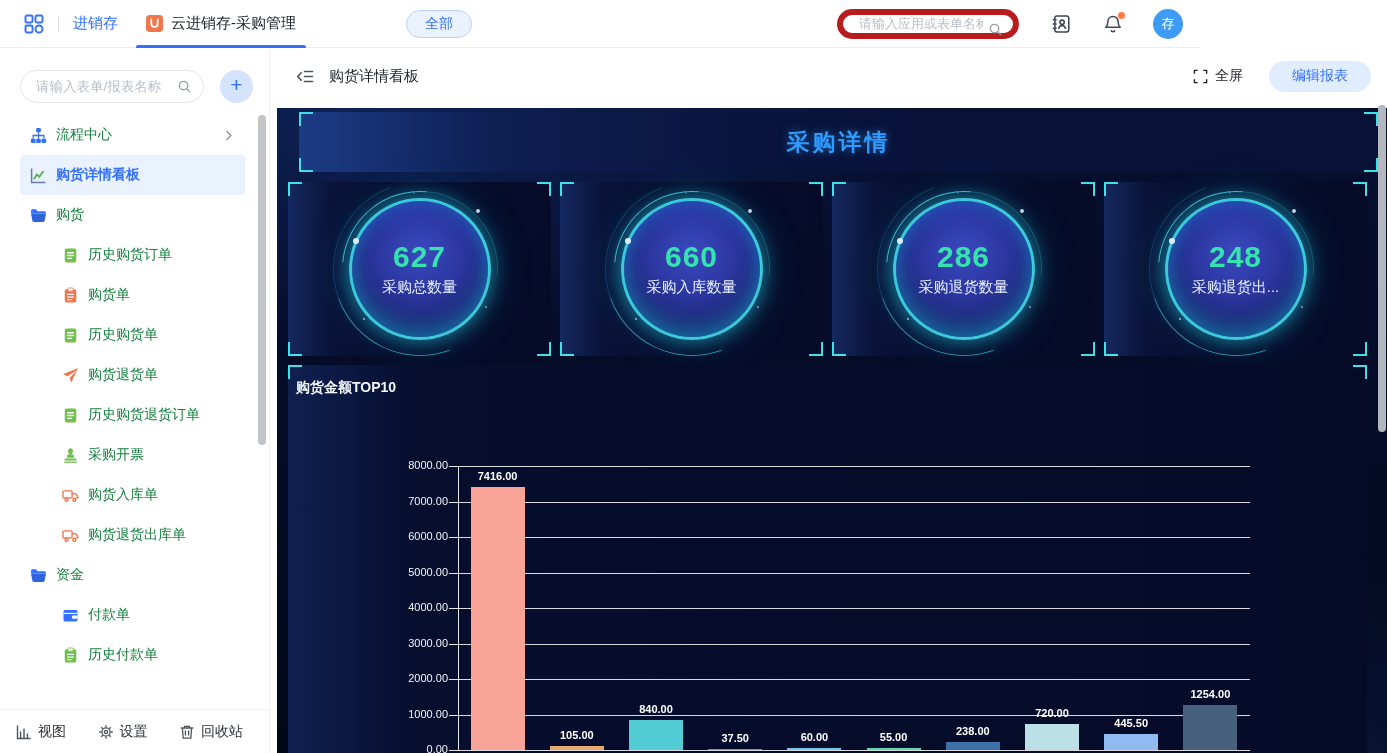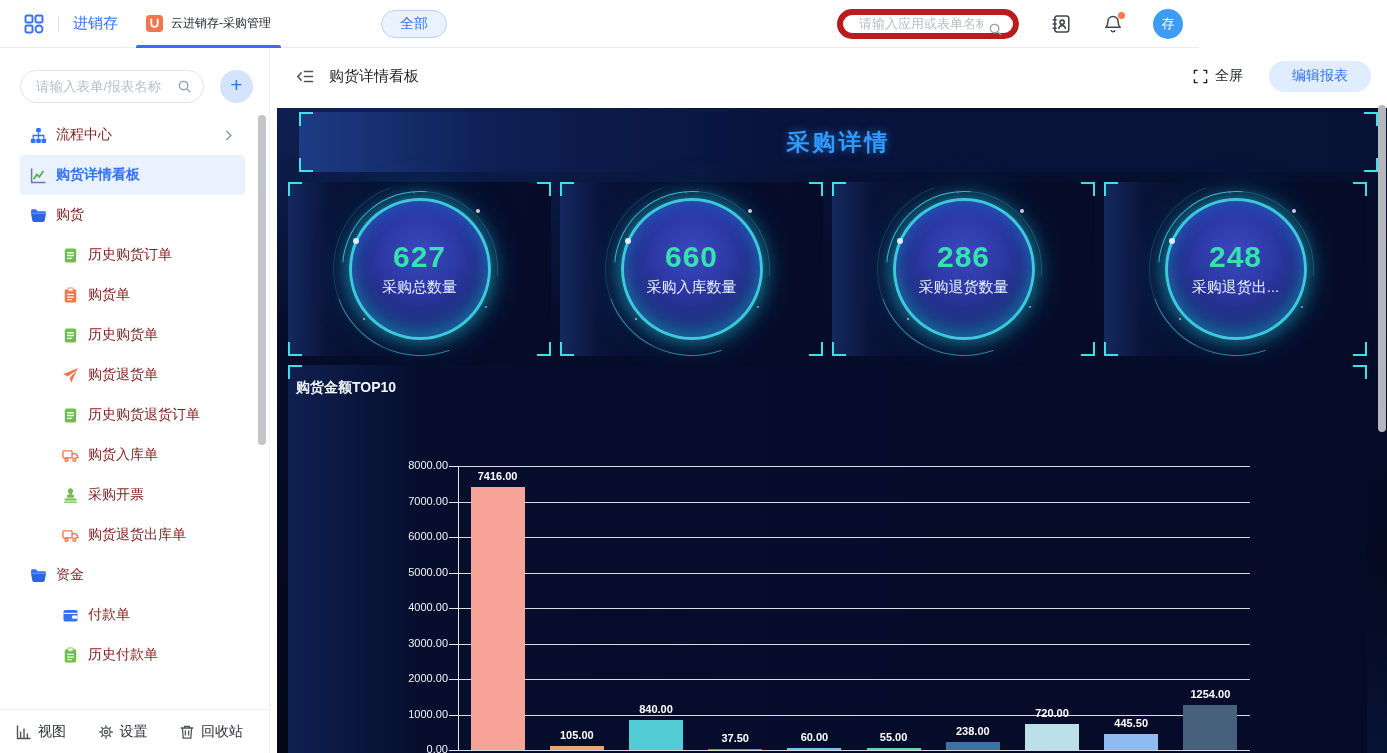--- a/index.html
+++ b/index.html
@@ -8,21 +8,21 @@
   .app { position:relative; width:1387px; height:753px; }
 
   
   .topbar { position:absolute; left:0; top:0; width:1199px; height:48px; background:#fff;
     border-bottom:1px solid #ECEDF0; display:flex; align-items:center; z-index:30; }
   .tb-grid { width:20px; height:20px; margin-left:24px; cursor:pointer; }
   .tb-divider { width:1px; height:16px; background:#E2E4E8; margin:0 14px; }
   .tb-home { color:#3370FF; font-size:15px; font-weight:500; cursor:pointer; margin-right:26px; }
   .tb-tab { position:relative; height:48px; display:flex; align-items:center; gap:8px; cursor:pointer; padding:0 2px; }
   .tb-tab-icon { width:17px; height:17px; }
-  .tb-tab-label { font-size:12px; color:#1D2129; font-weight:500; }
+  .tb-tab-label { font-size:15px; color:#1D2129; font-weight:500; }
   .tb-underline { position:absolute; left:-8px; right:-8px; bottom:0; height:3px; background:#3370FF; border-radius:2px 2px 0 0; }
   .tb-pill { margin-left:108px; height:28px; padding:0 18px; border:1px solid #BBD2F5; background:#EBF2FF;
     color:#3370FF; font-size:14px; border-radius:15px; display:flex; align-items:center; cursor:pointer; }
   .tb-right { margin-left:auto; display:flex; align-items:center; }
   .tb-search { position:relative; width:182px; height:30px; border:6px solid #b91c1c; border-radius:16px;
     display:flex; align-items:center; padding:0 30px 0 16px;justify-content:flex-end; }
   .tb-search input { border:none; outline:none; width:100%; font-size:13px; color:#333; background:transparent; }
   .tb-search input::placeholder { color:#B9BEC8; }
   .tb-search .mag { position:absolute; right:10px; top:7px; width:15px; height:15px; }
   .tb-iconbtn { width:20px; height:20px; margin-left:32px; position:relative; cursor:pointer; }
@@ -36,21 +36,21 @@
   .sb-top { display:flex; align-items:center; padding:22px 16px 12px 20px; gap:16px; }
   .sb-search { position:relative; flex:1; height:33px; border:1px solid #E3E5E9; border-radius:17px;
     display:flex; align-items:center; padding:0 32px 0 15px; }
   .sb-search input { border:none; outline:none; width:100%; font-size:13.5px; background:transparent; color:#333; }
   .sb-search input::placeholder { color:#B9BEC8; }
   .sb-search .mag { position:absolute; right:11px; top:8px; width:15px; height:15px; }
   .sb-plus { width:33px; height:33px; border-radius:50%; background:#D5E4FC; color:#3370FF; font-size:21px;
     line-height:30px; text-align:center; cursor:pointer; flex:none; font-weight:400; }
   .sb-menu { position:relative; }
   .side-item { position:relative; height:40px; margin:0 24px 0 20px; display:flex; align-items:center;
-    cursor:pointer; font-size:14px; color:#7f1d1d; border-radius:4px; }
+    cursor:pointer; font-size:14px; color:#15803d; border-radius:4px; }
   .side-item.active { background:#EAF2FF; color:#3370FF; font-weight:700; }
   .side-item .ic { width:17px; height:17px; flex:none; margin-right:9px; }
   .side-item .chev { margin-left:auto; margin-right:10px; width:13px; height:13px; }
   .sb-scroll { position:absolute; right:3px; top:67px; width:8px; height:330px; border-radius:4px; background:#C4C5C9; cursor:pointer; }
   .sb-footer { position:absolute; left:0; bottom:0; width:100%; height:44px; border-top:1px solid #EEF0F2;
     background:#fff; display:flex; align-items:center; justify-content:space-between; padding:0 26px 0 16px; }
   .sb-foot-item { display:flex; align-items:center; gap:6px; font-size:14px; color:#2B2F36; cursor:pointer; }
   .sb-foot-item .ic { width:16px; height:16px; }
 
   
@@ -238,35 +238,35 @@
           <span>购货退货单</span>
         </div>
         <div class="side-item" style="padding-left: 42px;">
           <span class="ic"><svg viewBox="0 0 16 16" width="100%" height="100%">
               <rect x="2.6" y="1.4" width="10.8" height="13.2" rx="2" fill="#6FBF4D"></rect>
               <path d="M5.2 5.4h5.6M5.2 8h5.6M5.2 10.6h3.8" stroke="#fff" stroke-width="1.2" stroke-linecap="round"></path>
             </svg></span>
           <span>历史购货退货订单</span>
         </div>
         <div class="side-item" style="padding-left: 42px;">
+          <span class="ic"><svg viewBox="0 0 16 16" width="100%" height="100%" fill="#6FBF4D">
+              <path d="M6.2 2.1a2.5 2.5 0 013.6 0c.8.9.9 2.3.1 3.2L8.8 7h1.2c.7 0 1.2.6 1.2 1.2V10H4.8V8.2C4.8 7.6 5.3 7 6 7h1.2L6.1 5.3c-.8-.9-.7-2.3.1-3.2z"></path>
+              <rect x="2.4" y="10.8" width="11.2" height="2" rx="0.7"></rect>
+              <rect x="1.8" y="13.6" width="12.4" height="1.2" rx="0.6"></rect>
+            </svg></span>
+          <span>采购开票</span>
+        </div>
+        <div class="side-item" style="padding-left: 42px;">
           <span class="ic"><svg viewBox="0 0 16 16" width="100%" height="100%" fill="none" stroke="#F2764B" stroke-width="1.3">
               <rect x="0.9" y="3.6" width="8.6" height="6.6" rx="0.8"></rect>
               <path d="M9.5 6.2h3l2.4 2.6v1.4h-2.2"></path>
               <circle cx="4.2" cy="12" r="1.4"></circle>
               <circle cx="11.6" cy="12" r="1.4"></circle>
             </svg></span>
           <span>购货入库单</span>
-        </div>
-        <div class="side-item" style="padding-left: 42px;">
-          <span class="ic"><svg viewBox="0 0 16 16" width="100%" height="100%" fill="#6FBF4D">
-              <path d="M6.2 2.1a2.5 2.5 0 013.6 0c.8.9.9 2.3.1 3.2L8.8 7h1.2c.7 0 1.2.6 1.2 1.2V10H4.8V8.2C4.8 7.6 5.3 7 6 7h1.2L6.1 5.3c-.8-.9-.7-2.3.1-3.2z"></path>
-              <rect x="2.4" y="10.8" width="11.2" height="2" rx="0.7"></rect>
-              <rect x="1.8" y="13.6" width="12.4" height="1.2" rx="0.6"></rect>
-            </svg></span>
-          <span>采购开票</span>
         </div>
         <div class="side-item" style="padding-left: 42px;">
           <span class="ic"><svg viewBox="0 0 16 16" width="100%" height="100%" fill="none" stroke="#F2764B" stroke-width="1.3">
               <rect x="0.9" y="3.6" width="8.6" height="6.6" rx="0.8"></rect>
               <path d="M9.5 6.2h3l2.4 2.6v1.4h-2.2"></path>
               <circle cx="4.2" cy="12" r="1.4"></circle>
               <circle cx="11.6" cy="12" r="1.4"></circle>
             </svg></span>
           <span>购货退货出库单</span>
         </div>

